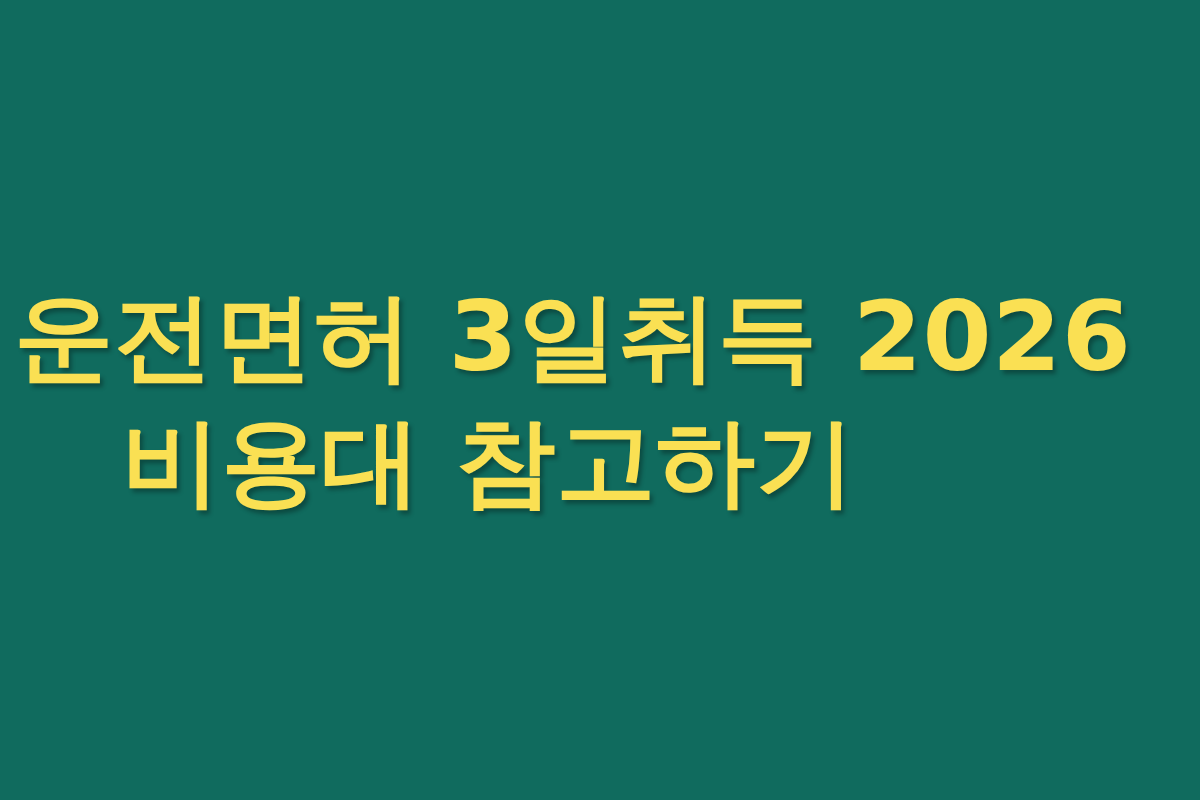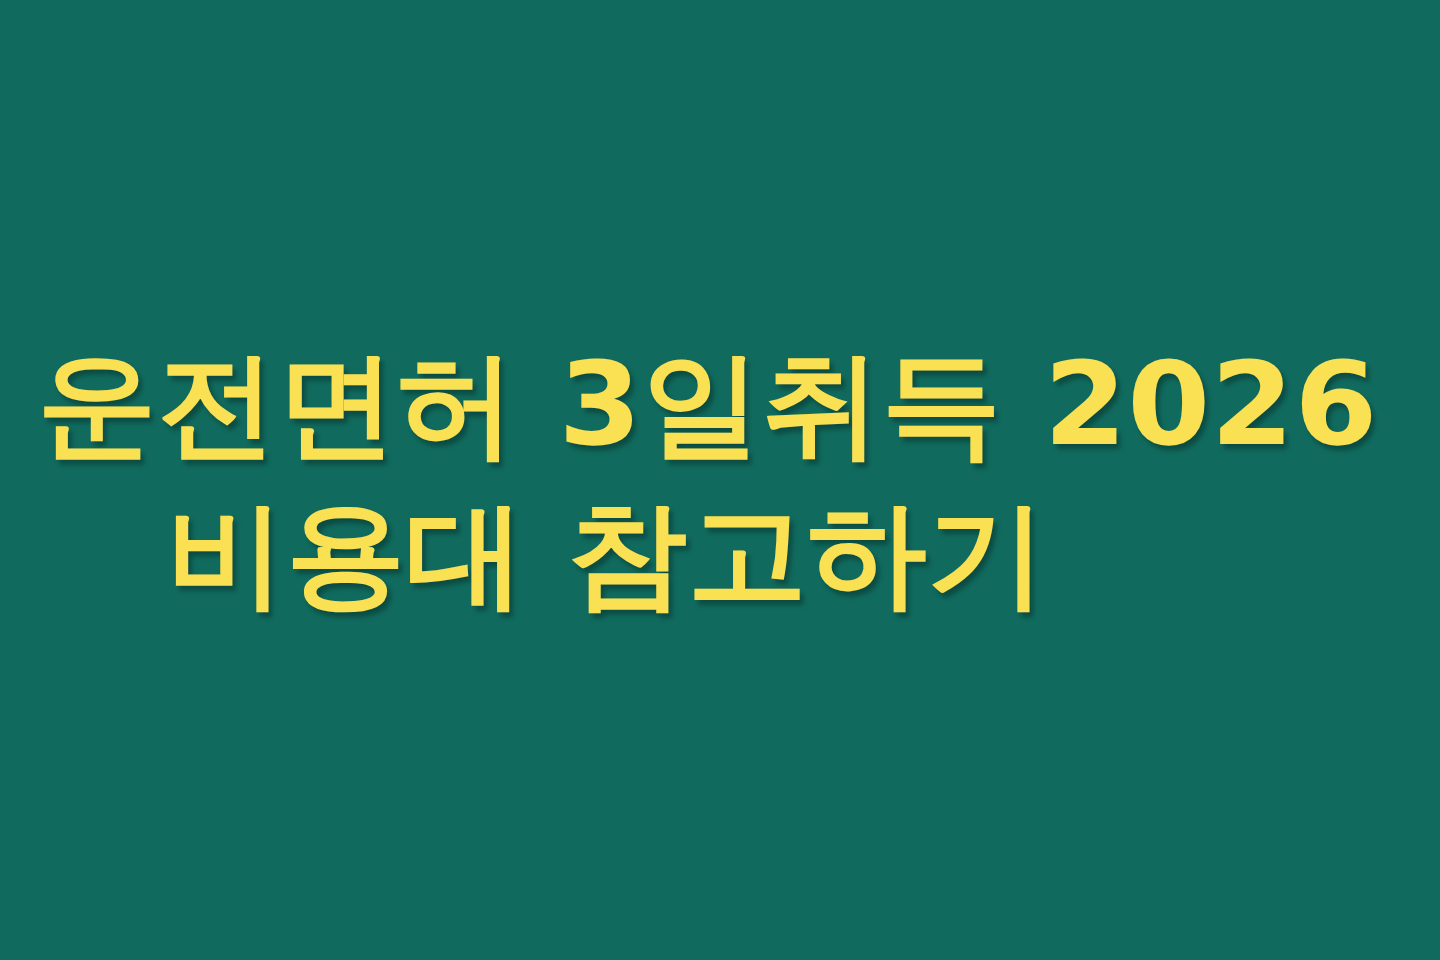--- a/index.html
+++ b/index.html
@@ -22,21 +22,21 @@
     box-sizing: border-box;
     background-color: #106b5e;
     display: flex;
     align-items: center;
     justify-content: center;
     overflow: hidden;
   }
 
   .headline-block {
     position: absolute;
-    left: 17px;
+    left: 0;
     top: 0;
     width: 977px;
     height: 800px;
     display: flex;
     flex-direction: column;
     align-items: center;
     justify-content: center;
     text-align: center;
     padding: 0 30px;
     box-sizing: border-box;

